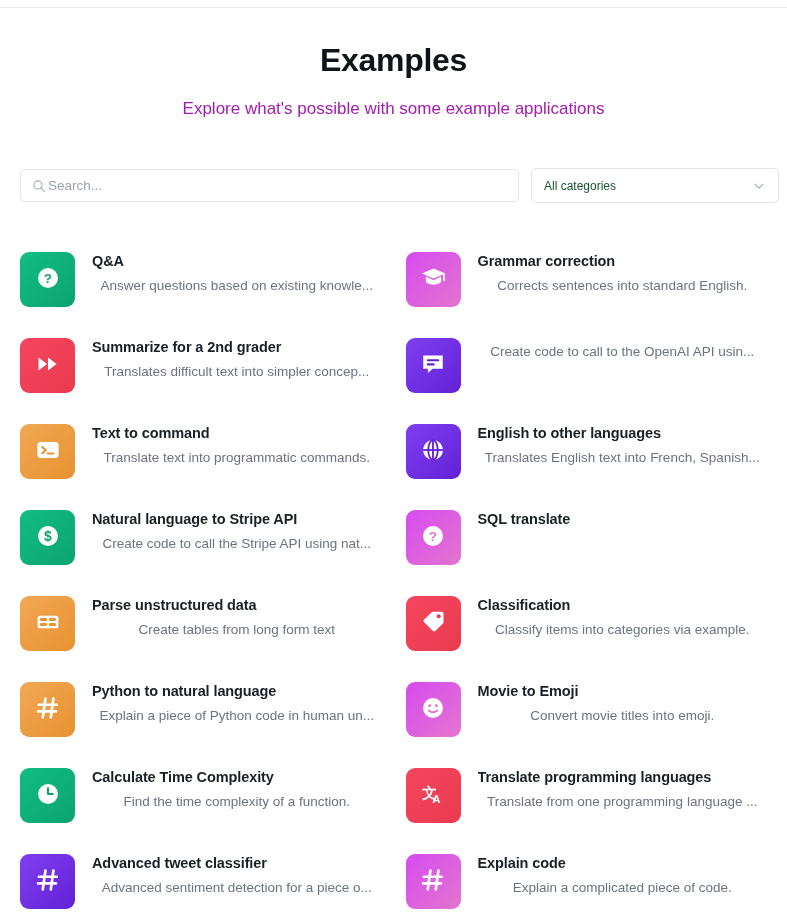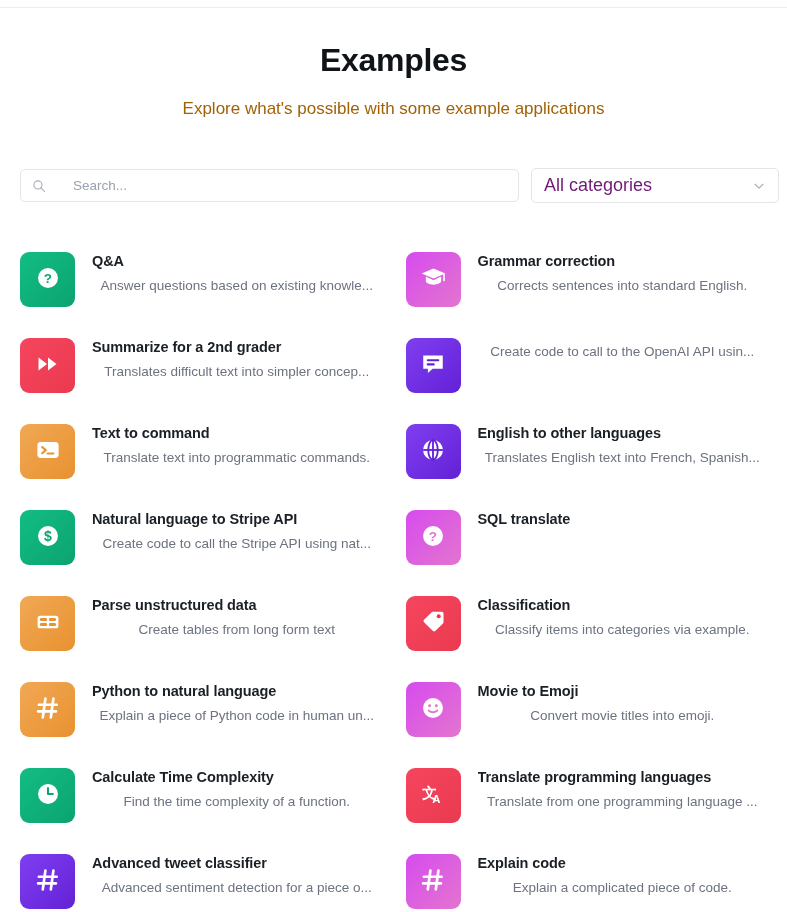--- a/index.html
+++ b/index.html
@@ -38,41 +38,41 @@
     line-height: 40px;
     font-weight: 700;
     color: #101418;
     letter-spacing: -0.3px;
   }
   .page-subtitle {
     margin: 18px 0 0 0;
     font-size: 17px;
     line-height: 22px;
     font-weight: 400;
-    color: #a16207;
+    color: #a21caf;
   }
   
   .controls {
     display: flex;
     align-items: center;
     gap: 12px;
     padding: 0 20px;
     margin-top: 48px;
   }
   .search-wrap {
     flex: 0 0 499px;
     width: 499px;
     height: 33px;
     border: 1px solid #e3e5ea;
     border-radius: 5px;
     background: #ffffff;
     display: flex;
     align-items: center;
     padding: 0 11px;
-    gap: 25px;
+    gap: 0;
   }
   .search-input {
     border: 0;
     outline: 0;
     flex: 1;
     height: 100%;
     font-family: "Liberation Sans", sans-serif;
     font-size: 13.5px;
     color: #3d4250;
     background: transparent;
@@ -85,22 +85,22 @@
     border: 1px solid #e3e5ea;
     border-radius: 5px;
     background: #ffffff;
     display: flex;
     align-items: center;
     justify-content: space-between;
     padding: 0 12px;
     cursor: pointer;
   }
   .select-value {
-    font-size: 18px;
-    color: #701a75;
+    font-size: 12px;
+    color: #14532d;
   }
   .icon-svg { display: block; }
   
   .grid {
     margin-top: 37px;
     padding: 0 8px 0 8px;
     display: grid;
     grid-template-columns: 1fr 1fr;
     column-gap: 0px;
     row-gap: 0px;

